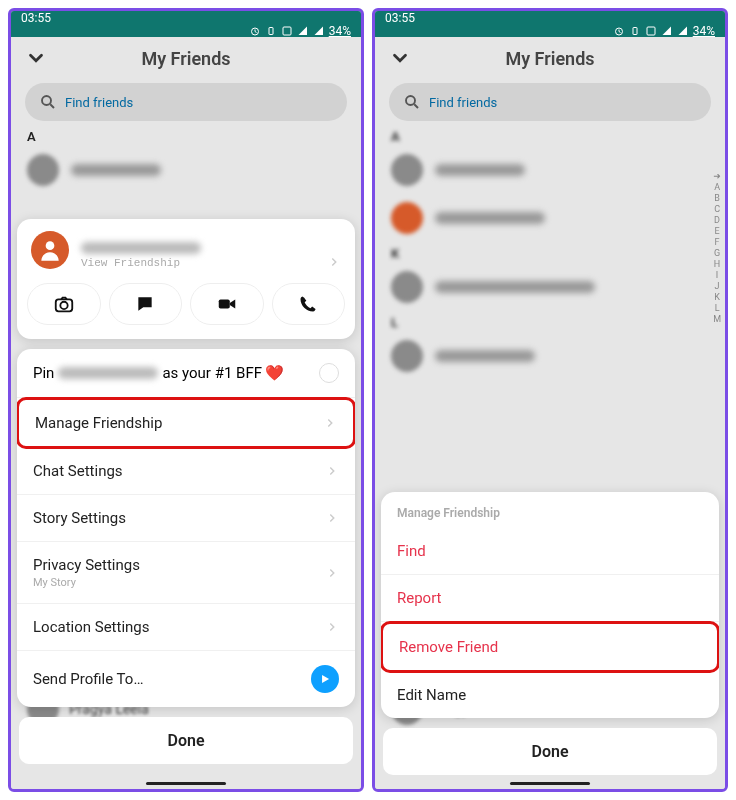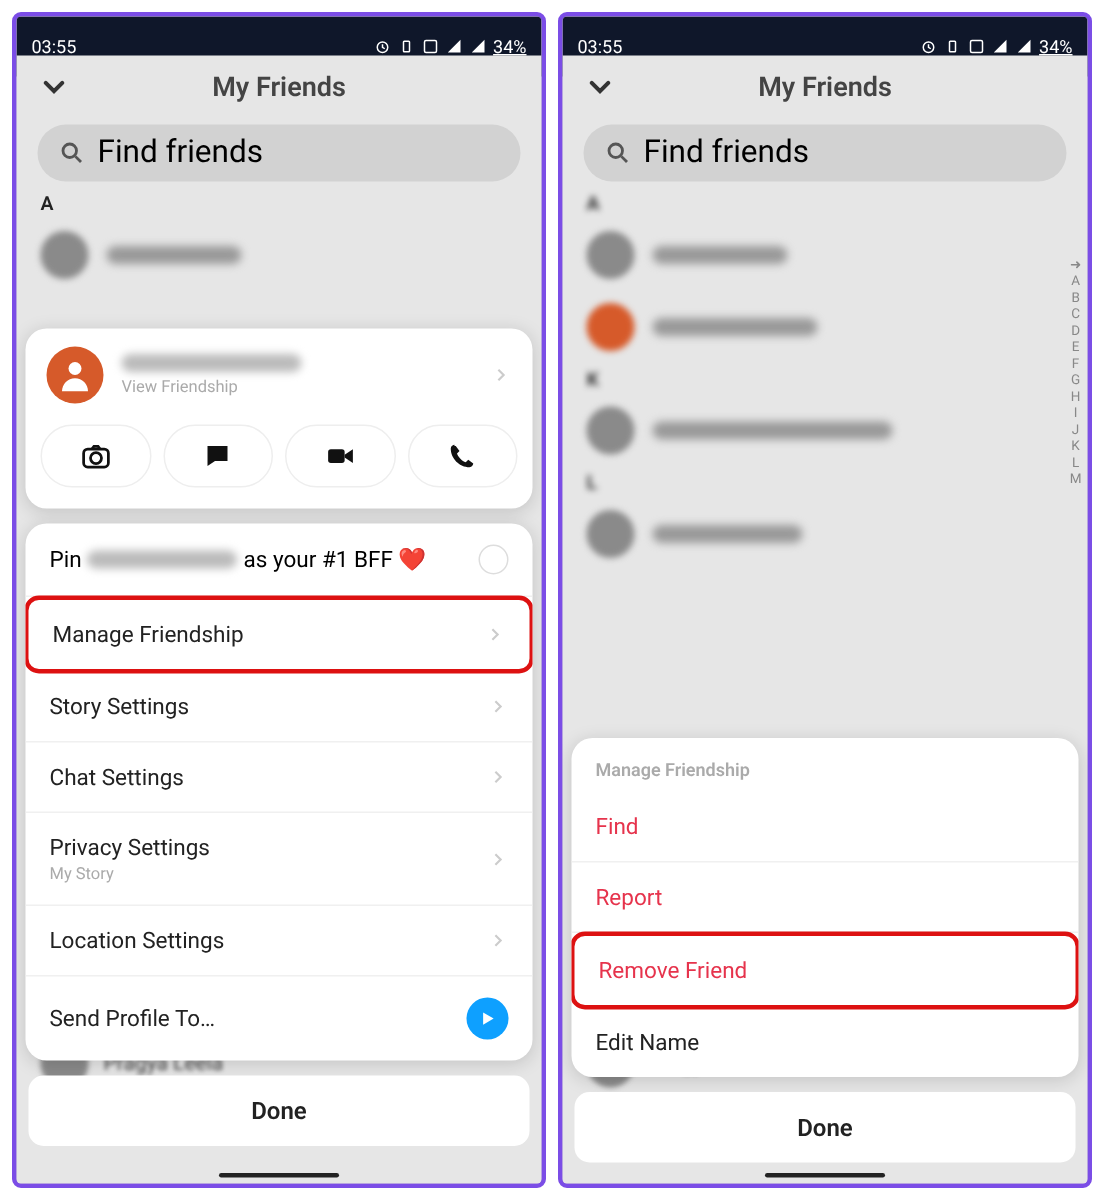--- a/index.html
+++ b/index.html
@@ -15,24 +15,23 @@
   .phone {
     flex: 1;
     border: 3px solid #7b4de6;
     border-radius: 6px;
     overflow: hidden;
     position: relative;
     background: #d5d5d5;
   }
   .status-bar {
     height: 40px;
-    background: #0f172a;
+    background: #0f766e;
     color: #fff;
     display: flex;
-    align-items: center;
     justify-content: space-between;
     padding: 0 10px;
     font-size: 12px;
   }
   .status-right { display: flex; align-items: center; gap: 4px; text-decoration: underline; }
   .status-right svg { width: 12px; height: 12px; }
   .scrim {
     position: absolute;
     inset: 26px 0 0 0;
     background: #e6e6e6;
@@ -57,22 +56,22 @@
     left: 14px;
   }
   .search-bar {
     margin: 4px 14px;
     background: #d2d2d2;
     border-radius: 22px;
     height: 38px;
     display: flex;
     align-items: center;
     padding: 0 14px;
-    color: #000000;
-    font-size: 21px;
+    color: #0369a1;
+    font-size: 13px;
   }
   .search-bar svg { margin-right: 8px; }
   .section-letter {
     padding: 4px 16px 2px;
     font-size: 13px;
     font-weight: 600;
     color: #222;
   }
   .blurred-row {
     display: flex;
@@ -115,23 +114,24 @@
   }
   .card {
     background: #fff;
     border-radius: 14px;
     box-shadow: 0 2px 12px rgba(0,0,0,0.15);
     margin-bottom: 10px;
     overflow: hidden;
   }
   .profile-head {
     display: flex;
-    align-items: center;
+    align-items: flex-end;
     padding: 12px 14px 8px;
     gap: 12px;
+    font-family: Liberation Mono, monospace;
   }
   .profile-avatar {
     width: 38px; height: 38px;
     border-radius: 50%;
     background: #d65a2a;
     display: flex;
     align-items: center;
     justify-content: center;
   }
   .profile-info { flex: 1; }
@@ -345,27 +345,27 @@
         <span>as your #1 BFF ❤️</span>
         <div class="pin-radio"></div>
       </div>
       <div class="list-item highlight-red">
         <span class="list-label">Manage Friendship</span>
         <svg width="14" height="14" viewBox="0 0 24 24" class="chevron">
             <path d="M9 6l6 6-6 6" stroke="currentColor" stroke-width="2.5" fill="none"></path>
           </svg>
       </div>
       <div class="list-item">
-        <span class="list-label">Story Settings</span>
+        <span class="list-label">Chat Settings</span>
         <svg width="14" height="14" viewBox="0 0 24 24" class="chevron">
             <path d="M9 6l6 6-6 6" stroke="currentColor" stroke-width="2.5" fill="none"></path>
           </svg>
       </div>
       <div class="list-item">
-        <span class="list-label">Chat Settings</span>
+        <span class="list-label">Story Settings</span>
         <svg width="14" height="14" viewBox="0 0 24 24" class="chevron">
             <path d="M9 6l6 6-6 6" stroke="currentColor" stroke-width="2.5" fill="none"></path>
           </svg>
       </div>
       <div class="list-item">
         <div style="flex:1">
           <div class="list-label" style="flex:none">Privacy Settings</div>
           <div class="list-sub">My Story</div>
         </div>
         <svg width="14" height="14" viewBox="0 0 24 24" class="chevron">

